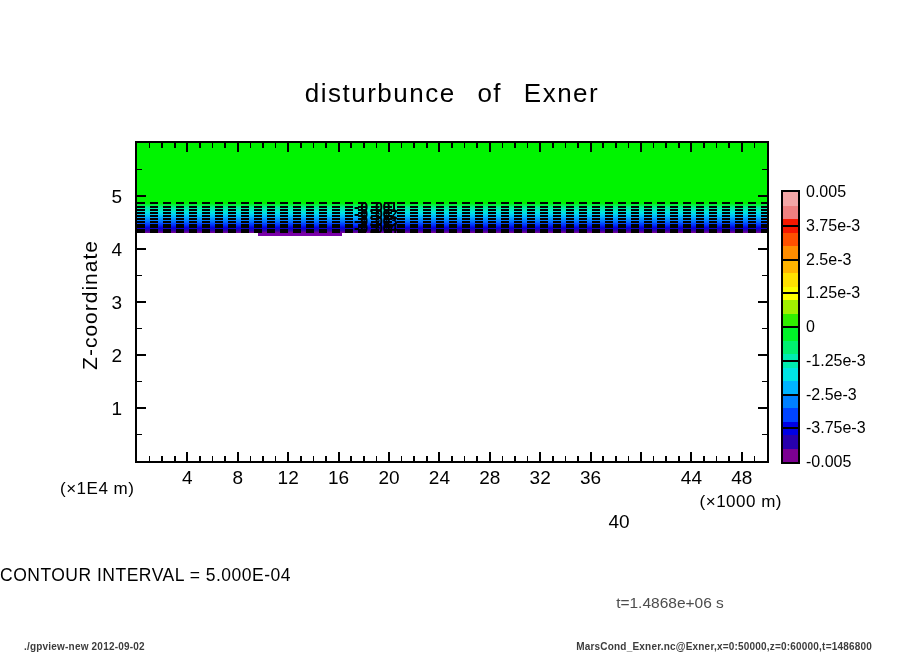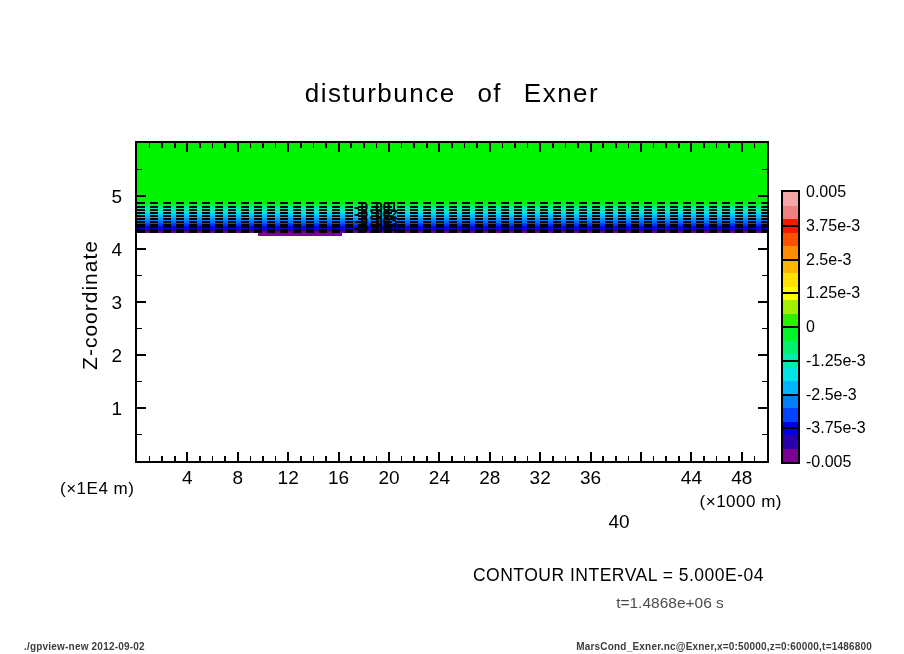--- a/index.html
+++ b/index.html
@@ -36,21 +36,21 @@
   .ylabel{
     position:absolute; left:60px; top:150px; width:60px; height:310px;
     display:flex; align-items:center; justify-content:center;
   }
   .ylabel span{
     transform:rotate(-90deg); white-space:nowrap; font-size:21px; letter-spacing:1px;
   }
   .y-unit{position:absolute; left:44px; top:479px; font-size:17px; letter-spacing:0.5px;margin-left:16px;}
   .x-unit{position:absolute; left:600px; top:492px; width:182px; text-align:right; font-size:17px; letter-spacing:0.5px;}
   .xlabel{position:absolute; left:0; top:516px; width:904px; text-align:center; font-size:21px; letter-spacing:1px; word-spacing:0.2em;}
-  .contour-interval{position:absolute; left:0; top:565px; width:764px; text-align:right; font-size:17.5px; letter-spacing:0.5px;}
+  .contour-interval{position:absolute; left:0; top:565px; width:764px; text-align:left; font-size:17.5px; letter-spacing:0.5px;}
   .time-label{position:absolute; left:560px; top:594px; width:220px; text-align:center; font-size:15.5px; color:#4d4d4d;}
   .colorbar{
     position:absolute; left:781px; top:190px; width:15px; height:270px;
     border:2px solid #000;
   }
   .cb-seg{position:absolute; left:0; right:0;}
   .cb-sep{position:absolute; left:0; right:0; height:2px; background:#000; transform:translateY(-1px);}
   .cb-label{position:absolute; left:806px; font-size:16px; line-height:1; color:#000; white-space:nowrap;}
   .footer{
     position:absolute; bottom:2px; font-size:10px; font-weight:600; color:#3d3d3d;

